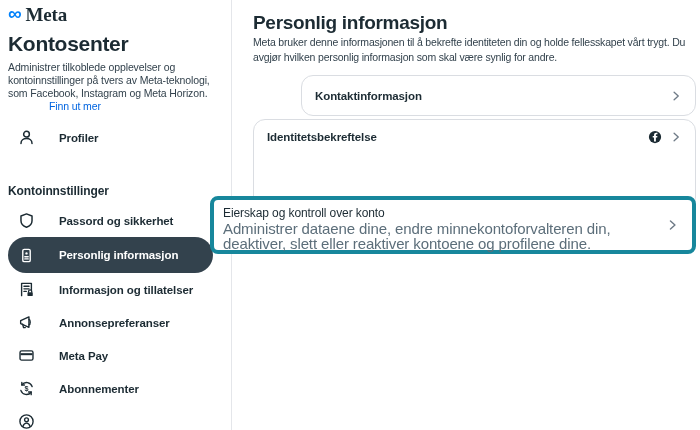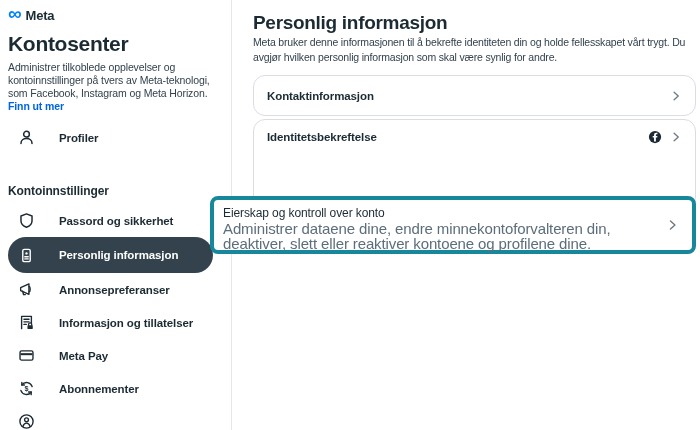--- a/index.html
+++ b/index.html
@@ -9,37 +9,37 @@
     color:#1c2b33;position:relative;
   }
   
   .sidebar{
     position:absolute;left:0;top:0;bottom:0;width:232px;
     border-right:1px solid #e4e6ea;background:#fff;
     padding:6px 8px 0 8px;box-sizing:border-box;
   }
   .logo-row{display:flex;align-items:center;gap:4px;height:18px;}
   .logo-glyph{color:#0081fb;font-size:19px;font-weight:700;line-height:12px;margin-top:-3px;}
-  .logo-text{font-size:13px;font-weight:700;color:#1c2b33;letter-spacing:-0.2px;}
+  .logo-text{font-size:19px;font-weight:700;color:#1c2b33;letter-spacing:-0.2px;font-family:Liberation Serif, serif;}
   .sb-title{font-size:21px;font-weight:700;letter-spacing:-0.3px;margin-top:8px;line-height:23px;}
   .sb-desc{margin-top:6px;font-size:10.5px;line-height:13px;color:#33424d;letter-spacing:-0.12px;max-width:218px;}
-  .sb-link{color:#0064e0;font-weight:700;cursor:pointer;}
+  .sb-link{color:#0064e0;font-weight:400;cursor:pointer;margin-left:41px;}
   .nav{margin-top:8px;}
   .item{display:flex;align-items:center;gap:24px;height:33px;padding-left:10px;border-radius:20px;cursor:pointer;}
   .item .ic{width:17px;height:17px;flex:0 0 17px;display:flex;align-items:center;justify-content:center;}
   .item .lbl{font-size:11.5px;font-weight:600;letter-spacing:-0.1px;color:#1c2b33;white-space:nowrap;}
   .item.selected{background:#33424d;height:36px;margin-right:10px;}
   .item.selected .lbl{color:#fff;}
   .section-hdr{font-size:12px;font-weight:700;letter-spacing:-0.1px;margin:30px 0 6px 0;color:#1c2b33;}
   
   .main{position:absolute;left:233px;top:0;right:0;bottom:0;padding:11px 3px 0 20px;box-sizing:border-box;}
   .main-title{font-size:19px;font-weight:700;letter-spacing:-0.3px;line-height:24px;}
   .main-desc{font-size:10.5px;line-height:15px;color:#33424d;letter-spacing:-0.18px;max-width:452px;}
   .card{border:1px solid #dadde2;border-radius:12px;background:#fff;margin-right:1px;}
-  .card1{margin-top:10px;}
+  .card1{margin-top:10px;margin-left:48px;}
   .card2{margin-top:3px;height:88px;overflow:hidden;}
   .row{display:flex;align-items:center;justify-content:space-between;padding:0 13px;height:39px;cursor:pointer;}
   .card2 .row{height:34px;}
   .row + .row{border-top:1px solid #e8eaee;}
   .row-label{font-size:11.5px;font-weight:700;letter-spacing:-0.1px;color:#1c2b33;}
   .row-right{display:flex;align-items:center;gap:8px;}
   
   .highlight{
     position:absolute;left:-23px;top:196px;width:486px;height:58px;
     background:#fff;border:4px solid #17879c;border-radius:8px;
@@ -93,38 +93,38 @@
           <circle cx="8" cy="6" r="1.1" fill="#ffffff" stroke="none"></circle>
           <path d="M6.4 9.2h3.2M6.4 11.2h3.2"></path>
         </svg>
       </span>
       <span class="lbl">Personlig informasjon</span>
     </div>
 
     <div class="item">
       <span class="ic">
         <svg width="17" height="17" viewBox="0 0 16 16" fill="none" stroke="#1c2b33" stroke-width="1.3" stroke-linecap="round" stroke-linejoin="round">
-          <path d="M2.5 6.3 10.3 2.7v9.8L2.5 9V6.3Z"></path>
-          <path d="M10.3 5.1c1.6 0.4 1.6 4.7 0 5.1"></path>
-          <path d="M4.4 9.6l0.8 3.2h1.7"></path>
-        </svg>
-      </span>
-      <span class="lbl">Annonsepreferanser</span>
-    </div>
-
-    <div class="item">
-      <span class="ic">
-        <svg width="17" height="17" viewBox="0 0 16 16" fill="none" stroke="#1c2b33" stroke-width="1.3" stroke-linecap="round" stroke-linejoin="round">
           <path d="M3.4 13.8V2.2h9.2v6.2"></path>
             <path d="M5.6 5h4.8M5.6 7.4h4.8M5.6 9.8h2.2"></path>
           <path d="M9.9 10.6v-0.8a1.5 1.5 0 0 1 3 0v0.8" stroke-width="1.2"></path>
           <rect x="8.9" y="10.5" width="5" height="3.6" rx="0.8" fill="#1c2b33" stroke="none"></rect>
         </svg>
       </span>
       <span class="lbl">Informasjon og tillatelser</span>
+    </div>
+
+    <div class="item">
+      <span class="ic">
+        <svg width="17" height="17" viewBox="0 0 16 16" fill="none" stroke="#1c2b33" stroke-width="1.3" stroke-linecap="round" stroke-linejoin="round">
+          <path d="M2.5 6.3 10.3 2.7v9.8L2.5 9V6.3Z"></path>
+          <path d="M10.3 5.1c1.6 0.4 1.6 4.7 0 5.1"></path>
+          <path d="M4.4 9.6l0.8 3.2h1.7"></path>
+        </svg>
+      </span>
+      <span class="lbl">Annonsepreferanser</span>
     </div>
 
     <div class="item">
       <span class="ic">
         <svg width="17" height="17" viewBox="0 0 16 16" fill="none" stroke="#1c2b33" stroke-width="1.3">
           <rect x="1.9" y="3.7" width="12.2" height="8.6" rx="1.5"></rect>
           <rect x="2.4" y="5.8" width="11.2" height="1.9" fill="#1c2b33" stroke="none"></rect>
         </svg>
       </span>
       <span class="lbl">Meta Pay</span>

